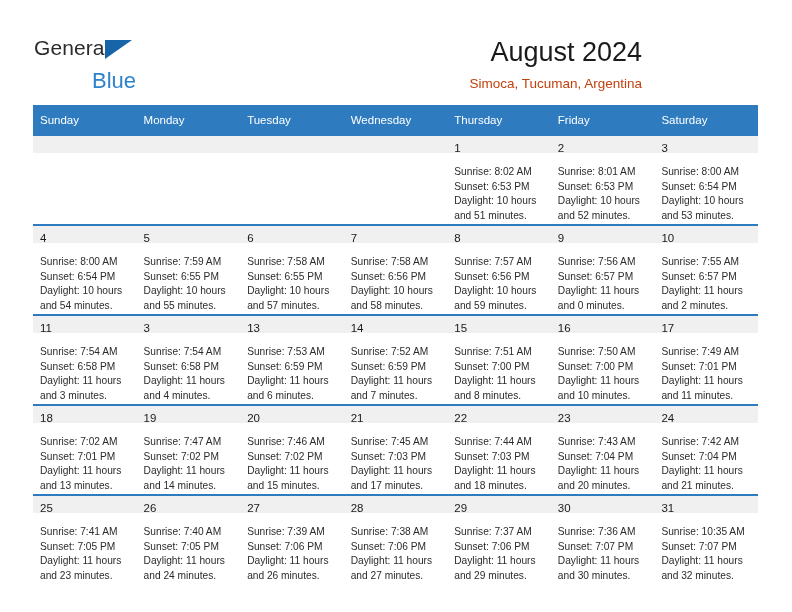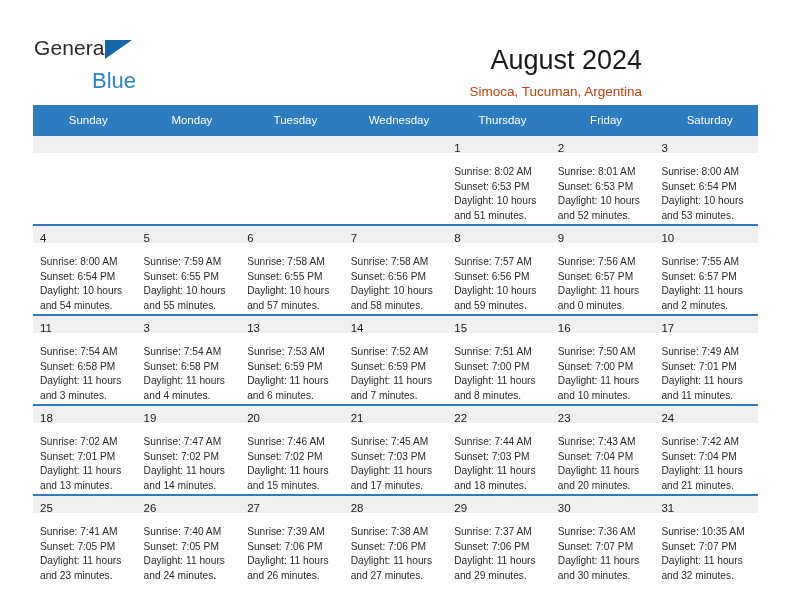--- a/index.html
+++ b/index.html
@@ -58,21 +58,21 @@
     position: absolute;
     left: 58px;
     top: 33px;
     font-size: 22px;
     color: #2d82cc;
     line-height: 24px;
   }
   .title-wrap {
     position: absolute;
     right: 0;
-    top: 16px;
+    top: 8px;
     text-align: right;
   }
   .cal-title {
     font-size: 27px;
     color: #1a1a1a;
     line-height: 33px;
     white-space: nowrap;
   }
   .cal-subtitle {
     font-size: 13.5px;
@@ -89,21 +89,21 @@
     top: 105px;
     width: 725px;
     border-collapse: collapse;
     table-layout: fixed;
   }
   .calendar th {
     background: #2e7bc0;
     color: #ffffff;
     font-size: 11.5px;
     font-weight: normal;
-    text-align: center;
+    text-align: left;
     padding: 5px 0 5px 7px;
     height: 19px;
     border: none;
   }
   .calendar td {
     vertical-align: top;
     padding: 0;
     border: none;
     border-top: 2px solid #2e7bc0;
     height: 88px;

